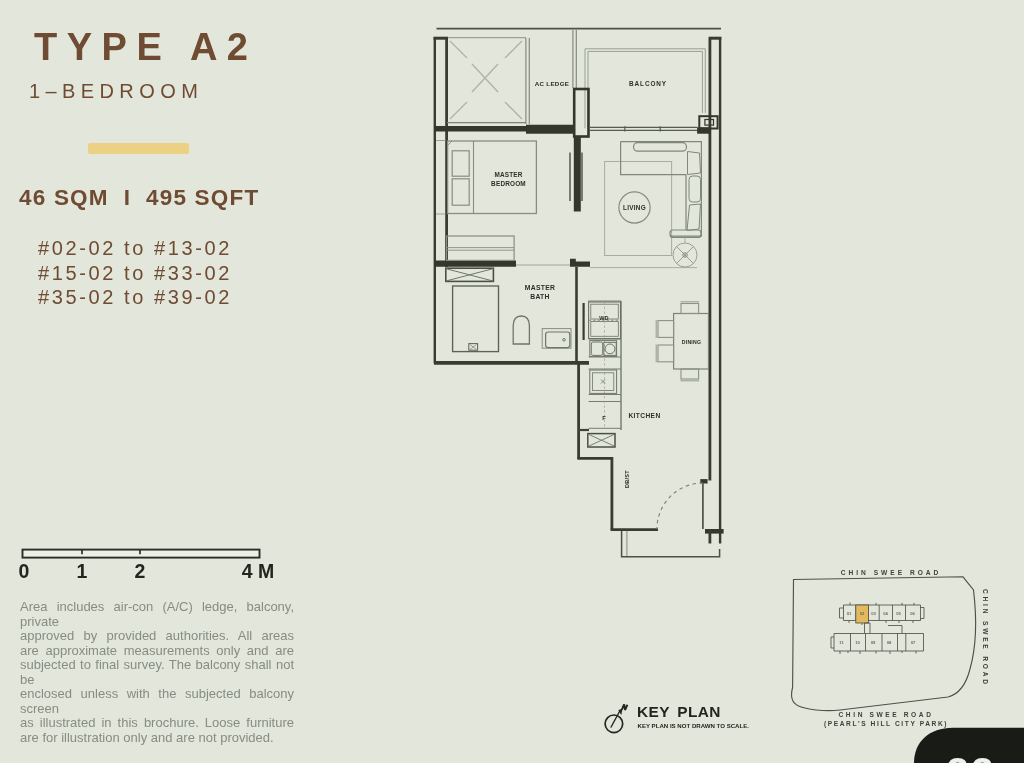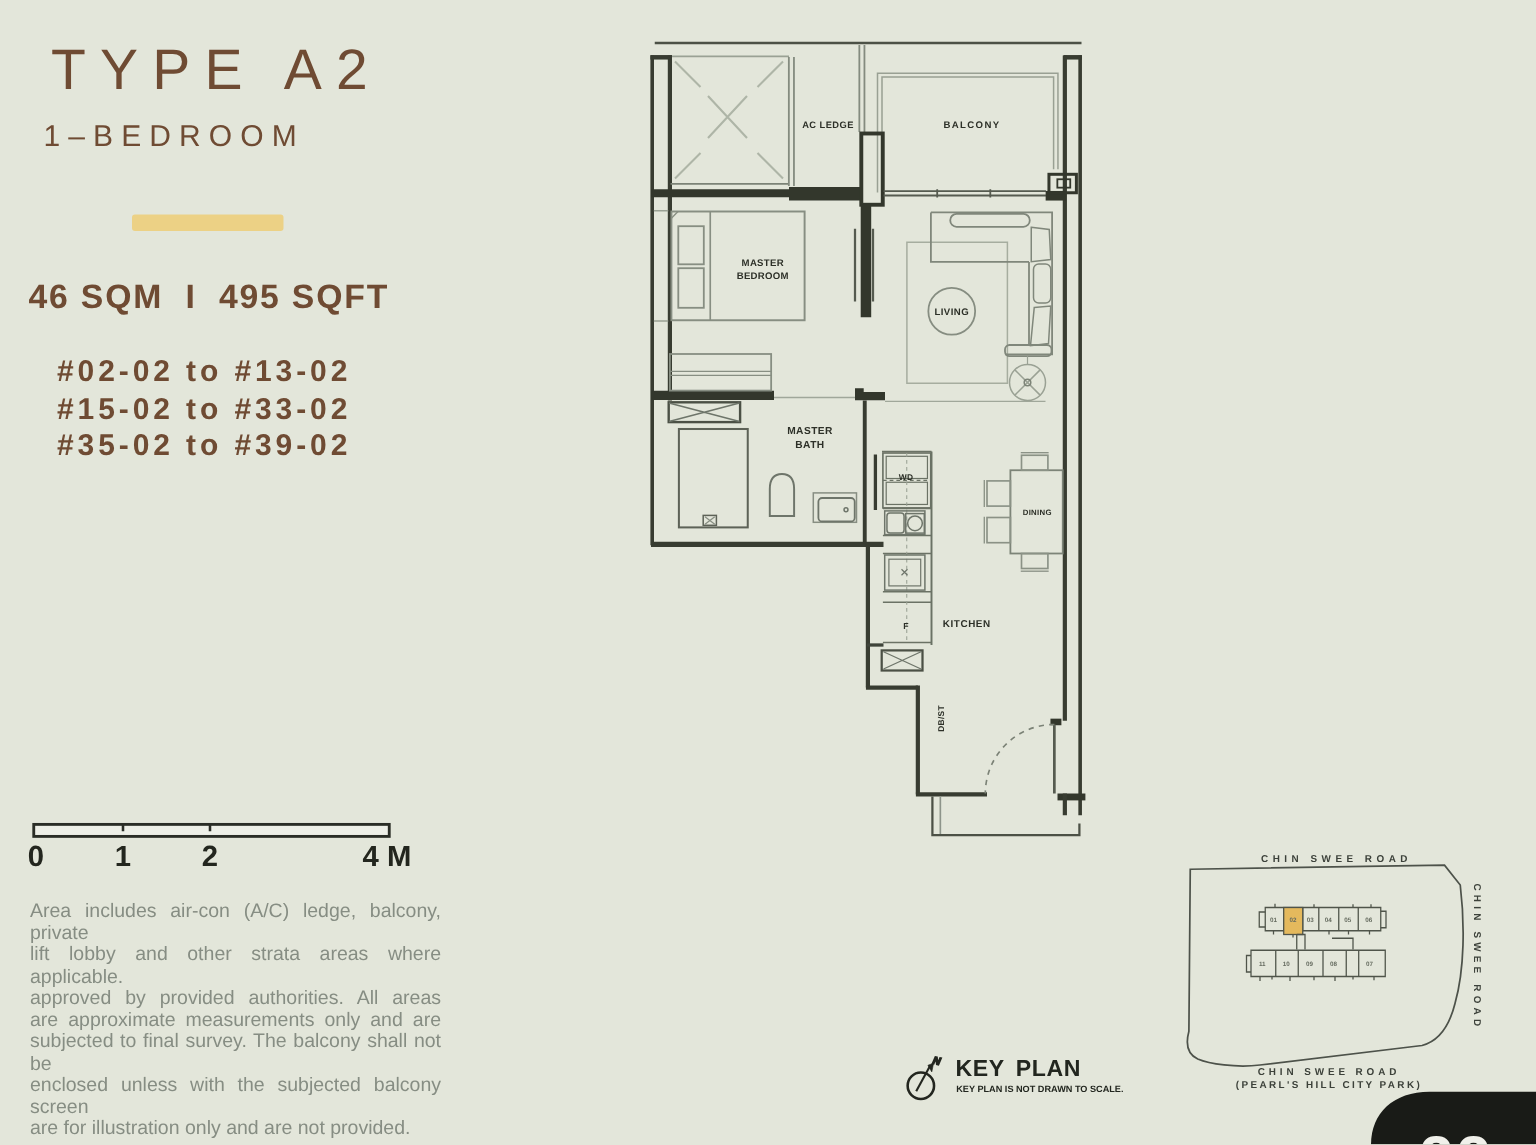--- a/index.html
+++ b/index.html
@@ -4,37 +4,37 @@
 <style>
 html,body{margin:0;padding:0}
 body{width:1024px;height:763px;background:#e3e6da;font-family:"Liberation Sans",sans-serif;position:relative;overflow:hidden}
 .abs{position:absolute}
 .jline{text-align:justify;text-align-last:justify}
 svg text{font-family:"Liberation Sans",sans-serif}
 </style>
 </head>
 <body>
 
-<div class="abs" style="left:34px;top:26px;font-size:38px;letter-spacing:9.5px;color:#6f4b33;font-weight:normal;white-space:nowrap">TYPE A2</div>
+<div class="abs" style="left:34px;top:26px;font-size:38px;letter-spacing:9.5px;color:#6f4b33;font-weight:bold;white-space:nowrap">TYPE A2</div>
 
 <div class="abs" style="left:29px;top:80px;font-size:20px;letter-spacing:5.4px;color:#6f4b33;white-space:nowrap">1–BEDROOM</div>
 
 <div class="abs" style="left:88px;top:143px;width:101px;height:11px;background:#ecd185;border-radius:2px"></div>
 
 <div class="abs" style="left:19px;top:185px;font-size:22.5px;letter-spacing:1.2px;color:#6f4b33;font-weight:bold;white-space:nowrap">46 SQM&nbsp; I &nbsp;495 SQFT</div>
 
-<div class="abs" style="left:38px;top:236px;font-size:20px;line-height:24.7px;letter-spacing:2.6px;color:#6f4b33;font-weight:bold;white-space:nowrap">#02-02 to #13-02<br>#15-02 to #33-02<br>#35-02 to #39-02</div>
+<div class="abs" style="left:38px;top:236px;font-size:20px;line-height:24.7px;letter-spacing:2.6px;color:#6f4b33;font-weight:normal;white-space:nowrap">#02-02 to #13-02<br>#15-02 to #33-02<br>#35-02 to #39-02</div>
 
 <div class="abs" style="left:20px;top:600px;width:274px;font-size:13px;line-height:14.55px;color:#868d83">
 <div class="jline">Area includes air-con (A/C) ledge, balcony, private</div>
-<div class="jline">lift lobby and other strata areas where applicable.</div>
 <div class="jline">approved by provided authorities. All areas</div>
 <div class="jline">are approximate measurements only and are</div>
 <div class="jline">subjected to final survey. The balcony shall not be</div>
 <div class="jline">enclosed unless with the subjected balcony screen</div>
+<div class="jline">as illustrated in this brochure. Loose furniture</div>
 <div>are for illustration only and are not provided.</div>
 </div>
 <svg class="abs" style="left:0;top:0" width="1024" height="763" viewBox="0 0 1024 763" fill="none">
 <g stroke-linecap="butt">
 
 <g>
 
 <path d="M450,41 L467,58 M522,41 L505,58 M450,119 L467,102 M522,119 L505,102" stroke="#aeb5a7" stroke-width="1.4"></path>
 
 <path d="M472,64 L498,92 M498,64 L472,92" stroke="#aeb5a7" stroke-width="1.4"></path>

